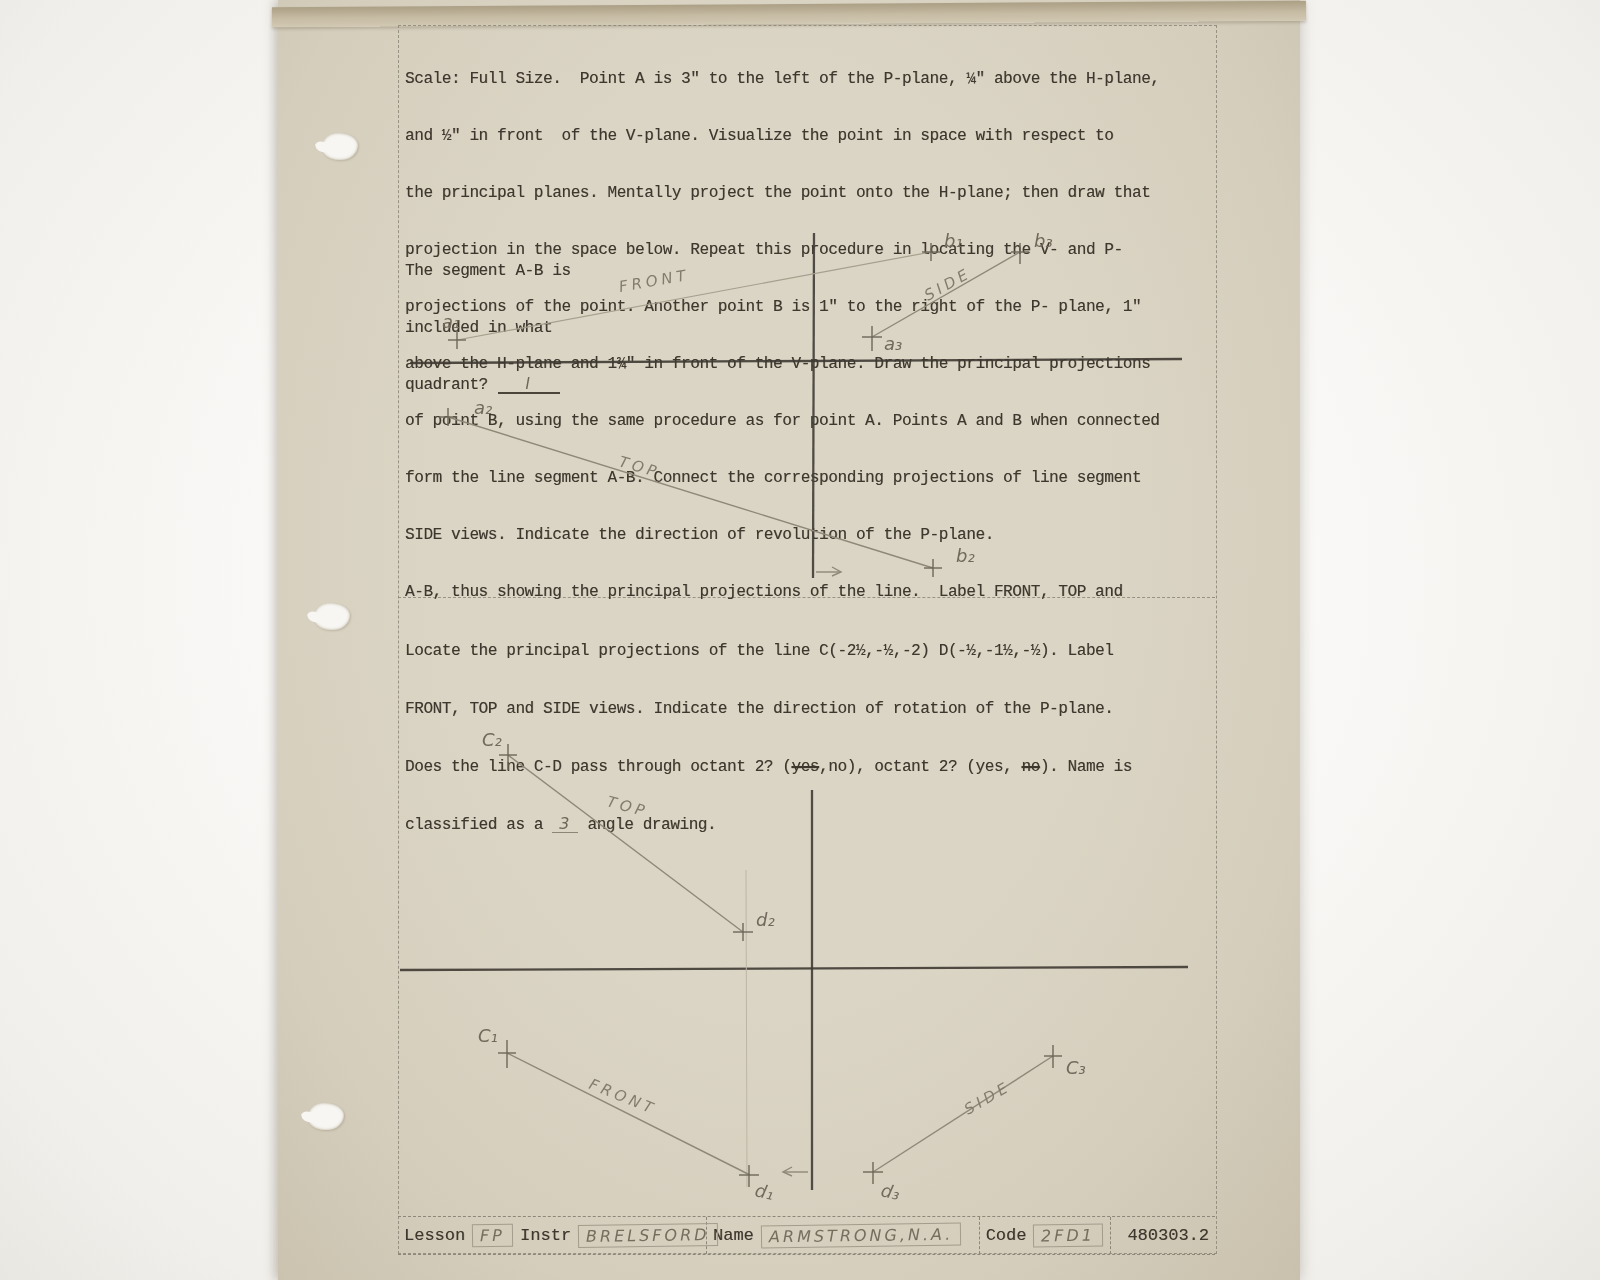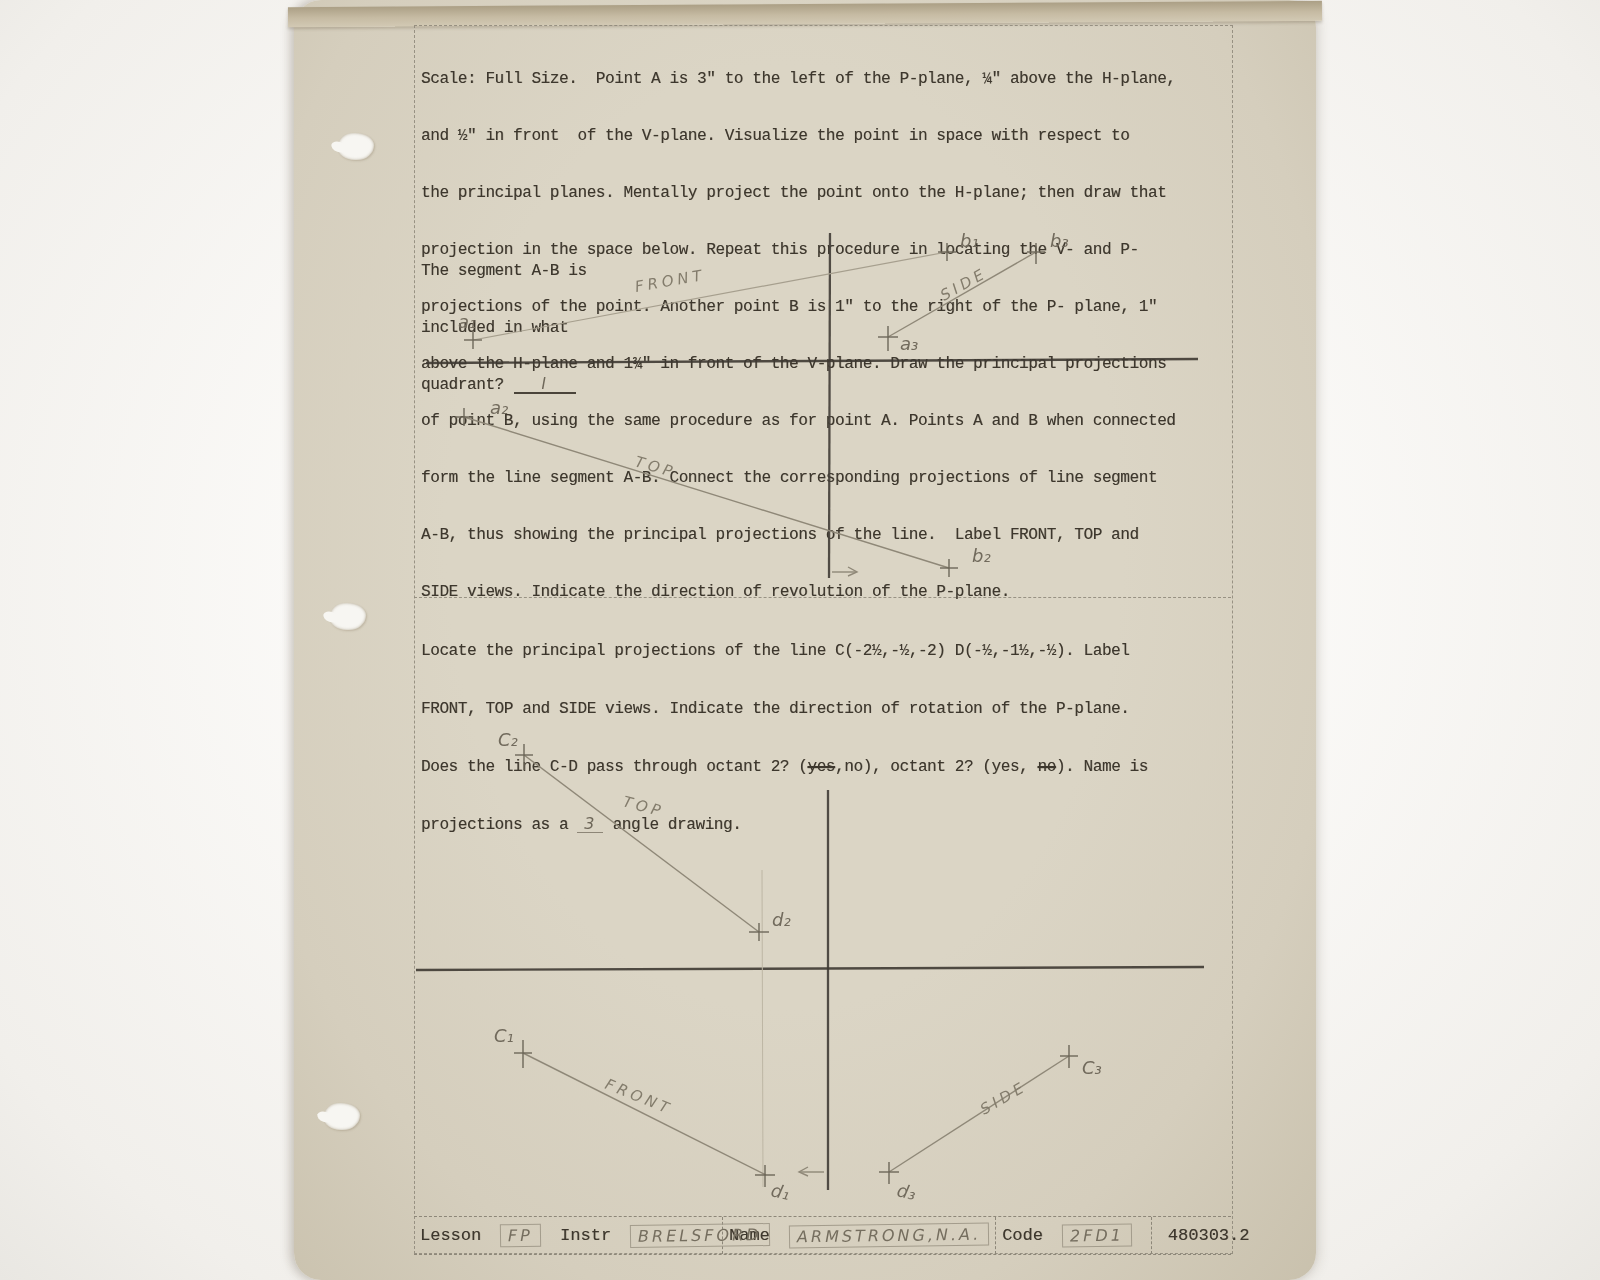--- a/index.html
+++ b/index.html
@@ -5,24 +5,23 @@
   html,body{margin:0;padding:0;}
   body{
     width:1600px;height:1280px;overflow:hidden;
     background:radial-gradient(ellipse at 50% 45%, #fbfaf8 40%, #f1efeb 85%, #e9e7e2 100%);
     font-family:"Liberation Sans",sans-serif;
   }
   .stage{position:relative;width:1600px;height:1280px;}
 
   
   .paper{
-    position:absolute;left:294px;top:0;width:1022px;height:1280px;
+    position:absolute;left:278px;top:0;width:1022px;height:1280px;
     background:radial-gradient(ellipse at 48% 42%, #dbd5c5 45%, #d5cebd 75%, #c9c1ad 100%);
     box-shadow:0 0 14px rgba(70,60,40,.25), -4px 0 8px rgba(70,60,40,.12);
-    border-radius:27px;
   }
   .paper-top-edge{
     position:absolute;left:-6px;top:4px;width:1034px;height:20px;
     background:linear-gradient(180deg,#ab9f85,#c6bba3 55%,#d2c9b4);
     transform:rotate(-0.35deg);
     box-shadow:0 2px 3px rgba(90,75,50,.25);
   }
   .hole{
     position:absolute;width:36px;height:27px;background:#f7f6f2;
     border-radius:46% 58% 52% 50%/55% 50% 60% 48%;
@@ -88,21 +87,21 @@
 
   
   .footer{
     position:absolute;left:120px;top:1216px;width:817px;height:37px;
     border-top:1px dashed #8d8779;border-bottom:1px dashed #8d8779;
     display:flex;align-items:center;
     font-family:"Liberation Mono","DejaVu Sans Mono",monospace;
     font-size:17px;color:#3d372d;
     text-shadow:0.4px 0.4px 0.5px rgba(61,55,45,.45);
   }
-  .fseg{display:flex;align-items:center;height:100%;padding:0 6px;gap:19px;}
+  .fseg{display:flex;align-items:center;height:100%;padding:0 6px;gap:7px;}
   .fseg+.fseg{border-left:1px dashed #8d8779;}
   .fbox{
     border:1px solid #a39c8c;padding:1px 7px;transform:rotate(-0.8deg);
     font-family:"DejaVu Sans",sans-serif;font-style:italic;
     font-size:16px;color:#756e5f;letter-spacing:3px;text-shadow:none;
     white-space:nowrap;
   }
   .fnum{padding-left:16px;border-left:1px dashed #8d8779;height:100%;
     display:flex;align-items:center;}
 </style>
@@ -123,22 +122,22 @@
 
     <div class="type" style="left:127px;top:32px;">
       <div class="ln">Scale: Full Size.  Point A is 3" to the left of the P-plane, ¼" above the H-plane,</div>
       <div class="ln">and ½" in front  of the V-plane. Visualize the point in space with respect to</div>
       <div class="ln">the principal planes. Mentally project the point onto the H-plane; then draw that</div>
       <div class="ln">projection in the space below. Repeat this procedure in locating the V- and P-</div>
       <div class="ln">projections of the point. Another point B is 1" to the right of the P- plane, 1"</div>
       <div class="ln">above the H-plane and 1¾" in front of the V-plane. Draw the principal projections</div>
       <div class="ln">of point B, using the same procedure as for point A. Points A and B when connected</div>
       <div class="ln">form the line segment A-B. Connect the corresponding projections of line segment</div>
+      <div class="ln">SIDE views. Indicate the direction of revolution of the P-plane.</div>
       <div class="ln">A-B, thus showing the principal projections of the line.  Label FRONT, TOP and</div>
-      <div class="ln">SIDE views. Indicate the direction of revolution of the P-plane.</div>
     </div>
 
     <div class="type" style="left:127px;top:224px;">
       <div class="ln">The segment A-B is</div>
       <div class="ln">included in what</div>
       <div class="ln"><span>quadrant?</span><span class="blank hand">I</span></div>
     </div>
 
     <svg style="left:120px;top:226px;" width="817" height="376" viewBox="0 0 817 376">
 
@@ -191,21 +190,21 @@
 
       <text class="viewlbl" x="222" y="66" transform="rotate(-10 222 66)">FRONT</text>
       <text class="viewlbl" x="530" y="75" transform="rotate(-29 530 75)">SIDE</text>
       <text class="viewlbl" x="220" y="240" transform="rotate(16 220 240)">TOP</text>
     </svg>
 
     <div class="type" style="left:127px;top:603px;line-height:19.5px;">
       <div class="ln">Locate the principal projections of the line C(-2½,-½,-2) D(-½,-1½,-½). Label</div>
       <div class="ln">FRONT, TOP and SIDE views. Indicate the direction of rotation of the P-plane.</div>
       <div class="ln"><span>Does the line C-D pass through octant 2? (</span><span class="strike">yes</span><span>,no), octant 2? (yes, </span><span class="strike">no</span><span>). Name is</span></div>
-      <div class="ln"><span>projections as a </span><span class="ans3 hand">3</span><span> angle drawing.</span></div>
+      <div class="ln"><span>classified as a </span><span class="ans3 hand">3</span><span> angle drawing.</span></div>
     </div>
 
     <svg style="left:120px;top:690px;" width="817" height="512" viewBox="0 0 817 512">
 
       <line class="axis" x1="414" y1="100" x2="414" y2="500"></line>
 
       <g>
         <line class="pencil" x1="410" y1="482" x2="386" y2="482"></line>
         <polyline class="pencil" points="394,477 385,482 394,486" fill="none"></polyline>
       </g>

